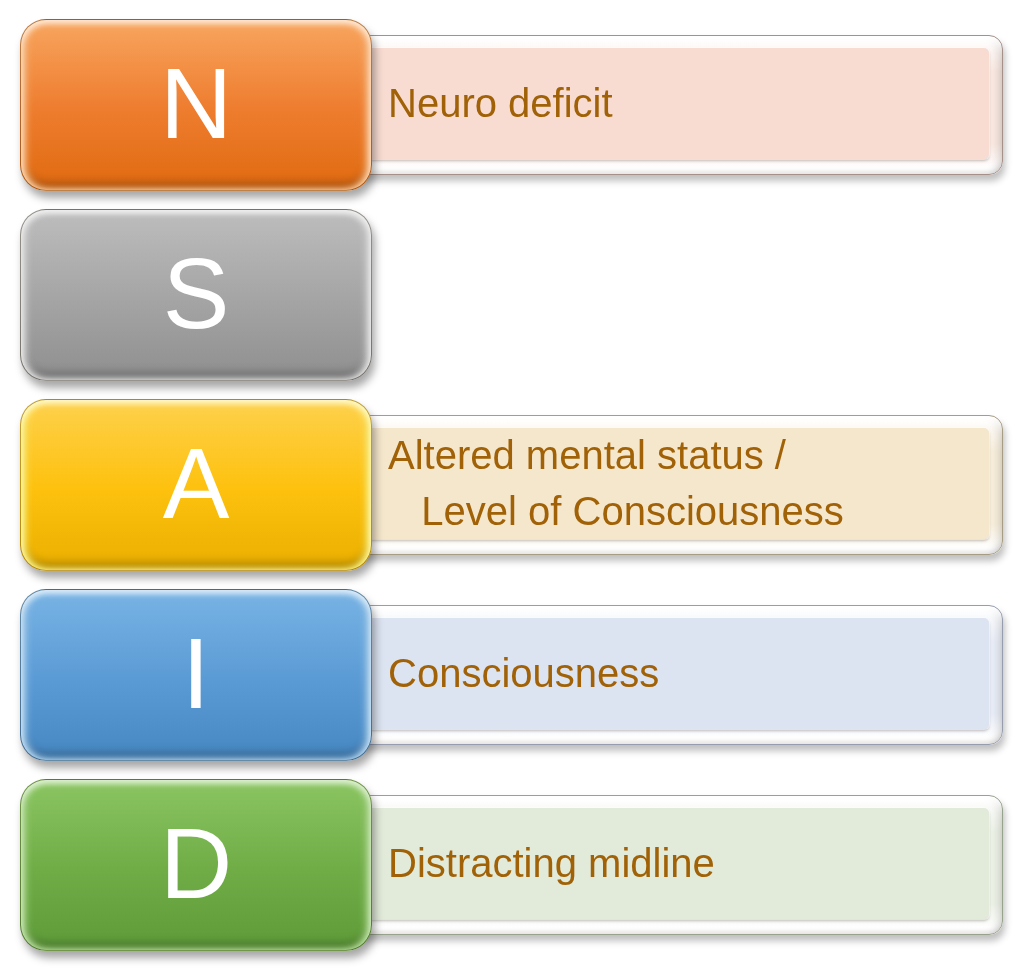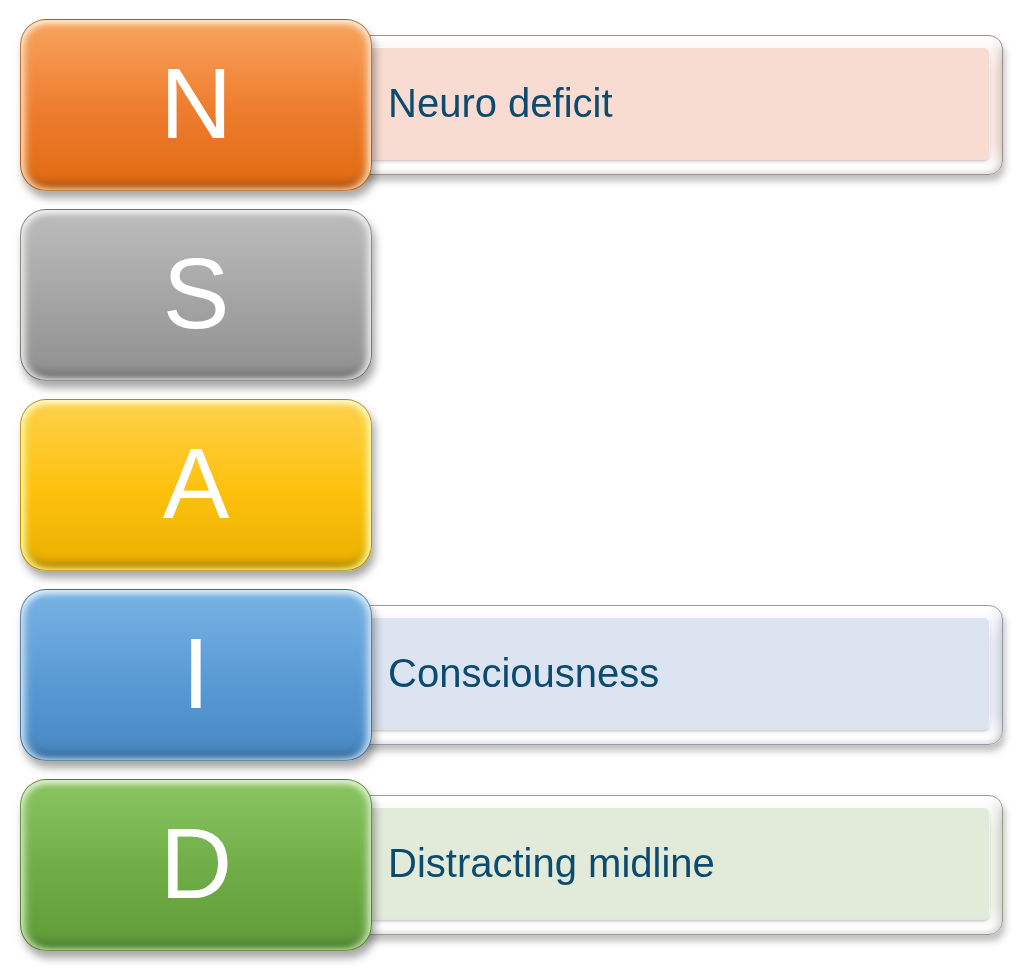--- a/index.html
+++ b/index.html
@@ -54,21 +54,21 @@
       0 0 0 1px rgba(255, 255, 255, 0.55),
       0 2px 3px rgba(80, 70, 65, 0.35);
     display: flex;
     align-items: center;
   }
   .bar-label {
     padding-left: 28px;
     padding-right: 12px;
     font-size: 40px;
     line-height: 1.38;
-    color: #0c4a6e;
+    color: #a16207;
     white-space: pre-wrap;
   }
 
   
   .block {
     position: absolute;
     left: 20px;
     top: 1px;
     bottom: 1px;
     width: 352px;
@@ -112,20 +112,26 @@
     </div>
   </div>
 
   <div class="row" style="--block-top: #bdbdbd; --block-mid: #a5a5a5; --block-bottom: #8f8f8f; --block-rim: #dedede; --bar-frame: #f3f3f3; --bar-fill: #e8e8e8; --bar-border: #9b9b9b;">
     <div class="block">
       <span class="letter">S</span>
     </div>
   </div>
 
   <div class="row" style="--block-top: #fed14d; --block-mid: #fdc10e; --block-bottom: #eaaf00; --block-rim: #fff37a; --bar-frame: #f9efdc; --bar-fill: #f5e7cc; --bar-border: #a79d85;">
+    <div class="bar">
+      <div class="bar-inner">
+        <div class="bar-label">Altered mental status /
+   Level of Consciousness</div>
+      </div>
+    </div>
     <div class="block">
       <span class="letter">A</span>
     </div>
   </div>
 
   <div class="row" style="--block-top: #78b3e4; --block-mid: #5b9bd5; --block-bottom: #4687c2; --block-rim: #abd2f1; --bar-frame: #eaeef8; --bar-fill: #dce3f1; --bar-border: #959daf;">
     <div class="bar">
       <div class="bar-inner">
         <div class="bar-label">Consciousness</div>
       </div>

